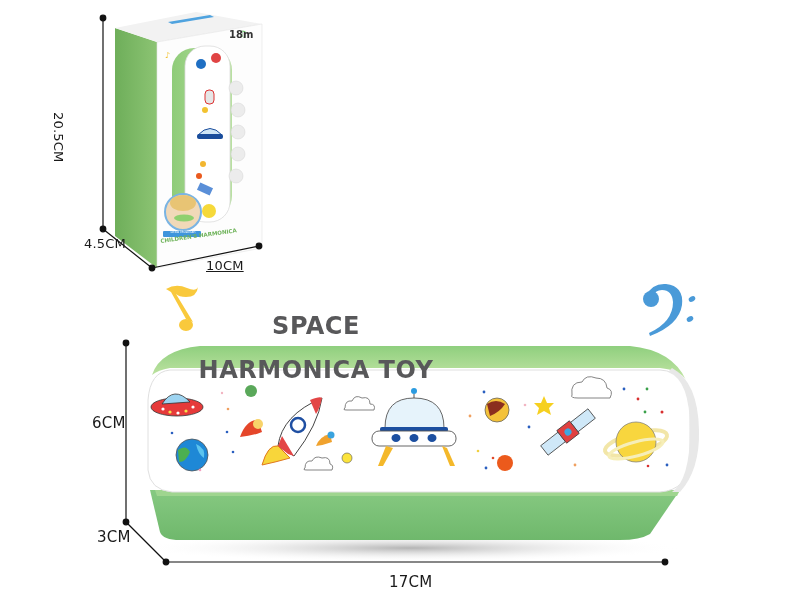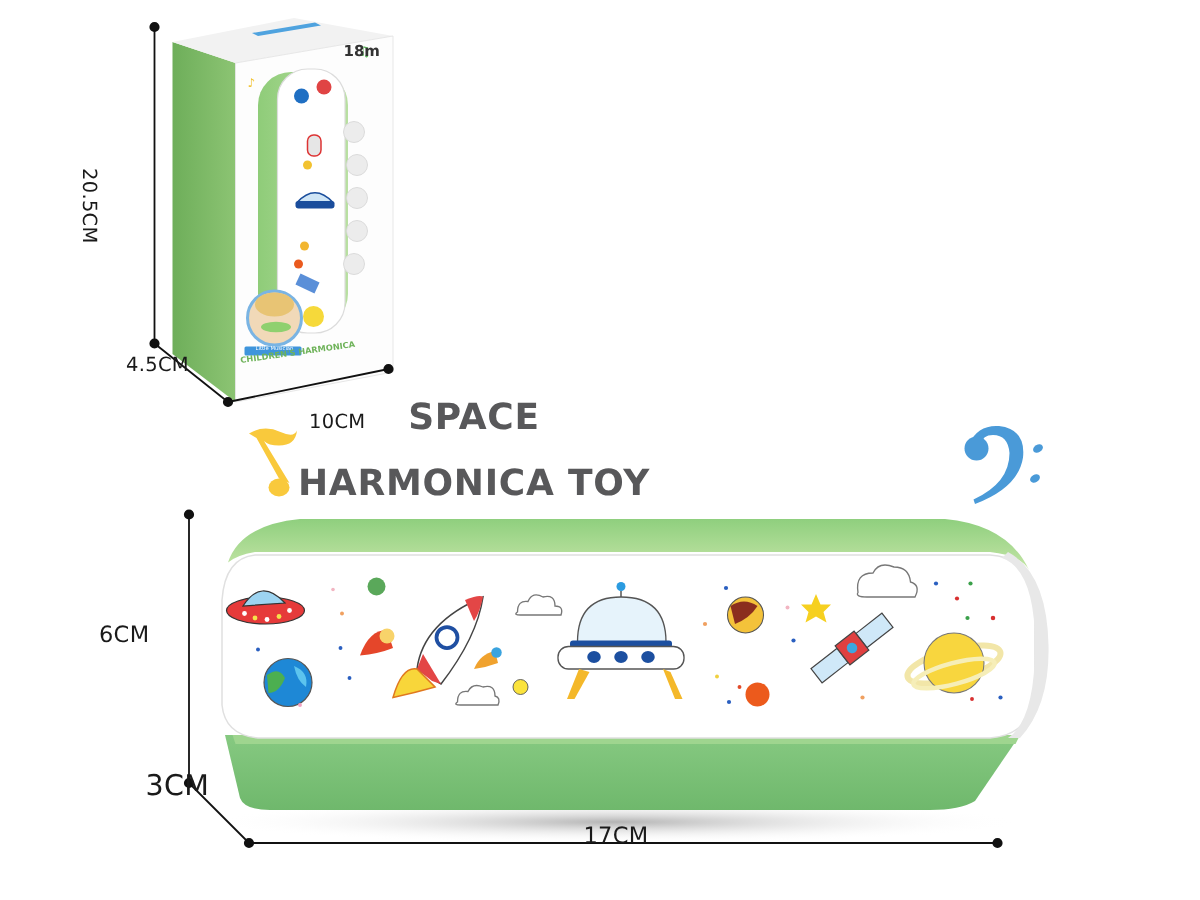--- a/index.html
+++ b/index.html
@@ -1,21 +1,21 @@
 <!DOCTYPE html>
 <html><head>
 <meta charset="utf-8">
 <style>
   html, body { margin:0; padding:0; }
   body { width:800px; height:600px; background:#ffffff; position:relative; overflow:hidden;
          font-family:"Liberation Sans", sans-serif; }
   .abs { position:absolute; }
   .dim-label { position:absolute; font-family:"DejaVu Sans", sans-serif; font-size:13px; color:#1a1a1a; letter-spacing:0.2px; }
   .title { position:absolute; left:0; width:632px; text-align:center; font-family:"DejaVu Sans", sans-serif;
-           font-weight:bold; color:#58585a; font-size:24px; line-height:30px; letter-spacing:0.5px; }
+           font-weight:bold; color:#58585a; font-size:24px; line-height:30px; letter-spacing:0.5px;margin-top:48px; }
   svg { position:absolute; left:0; top:0; }
 </style>
 </head>
 <body>
 
 <svg width="800" height="600" viewBox="0 0 800 600">
   <defs>
     <linearGradient id="gTop" x1="0" y1="0" x2="0" y2="1">
       <stop offset="0" stop-color="#8fcf7e"></stop>
       <stop offset="1" stop-color="#c4e5a6"></stop>
@@ -225,24 +225,24 @@
     <circle cx="126" cy="522" r="2.8"></circle>
     <line x1="126" y1="522" x2="166" y2="562"></line>
     <circle cx="166" cy="562" r="2.8"></circle>
     <line x1="166" y1="562" x2="665" y2="562"></line>
     <circle cx="665" cy="562" r="2.8"></circle>
   </g>
 </svg>
 
 <div class="dim-label" style="left:66px; top:112px; transform:rotate(90deg); transform-origin:left top; width:70px;">20.5CM</div>
 <div class="dim-label" style="left:84px; top:236px;">4.5CM</div>
-<div class="dim-label" style="left:206px; top:274px;">10CM</div>
+<div class="dim-label" style="left:206px; top:258px;text-decoration:underline;">10CM</div>
 
 <div class="abs" style="left:229px; top:29px; font-family:'DejaVu Sans',sans-serif; font-size:10px; font-weight:bold; color:#333;">18m</div>
 <div class="abs" style="left:164px; top:230px; font-family:'DejaVu Sans',sans-serif; font-size:3.5px; color:#fff; width:38px; text-align:center;">Little Musician</div>
 <div class="abs" style="left:160px; top:238px; font-family:'DejaVu Sans',sans-serif; font-size:5.5px; font-weight:bold; color:#6fb35a; transform:rotate(-8deg); transform-origin:left top;">CHILDREN'S HARMONICA</div>
 
 <div class="title" style="top:263px;">SPACE</div>
 <div class="title" style="top:307px;">HARMONICA TOY</div>
 
-<div class="dim-label" style="left:66px; top:414px; font-size:15px;">6CM</div>
-<div class="dim-label" style="left:97px; top:513px; font-size:19px;">3CM</div>
-<div class="dim-label" style="left:389px; top:548px; font-size:15px;">17CM</div>
+<div class="dim-label" style="left:92px; top:414px; font-size:15px;">6CM</div>
+<div class="dim-label" style="left:97px; top:528px; font-size:15px;">3CM</div>
+<div class="dim-label" style="left:389px; top:573px; font-size:15px;">17CM</div>
 
 </body></html>

